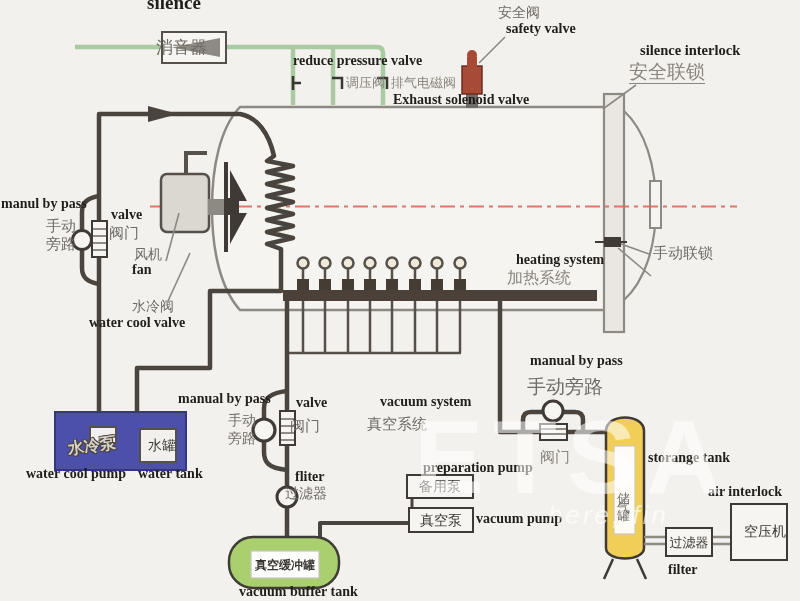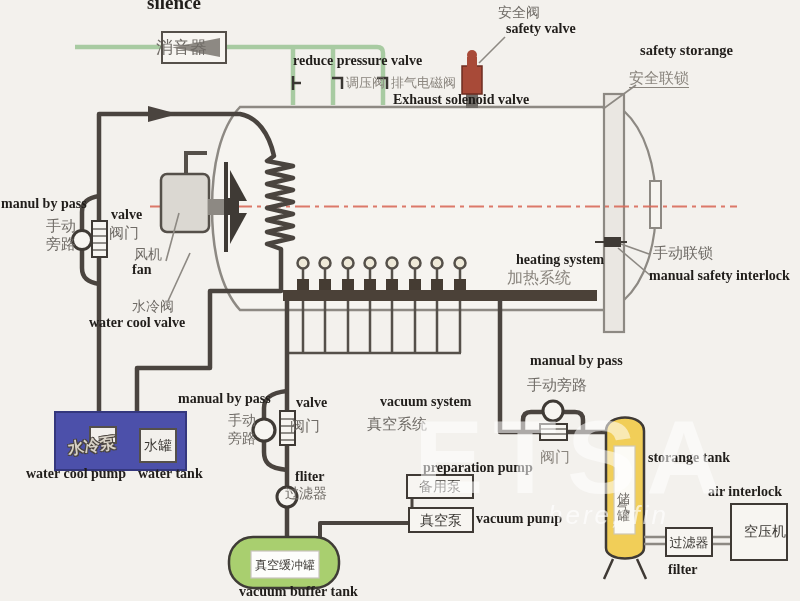--- a/index.html
+++ b/index.html
@@ -182,64 +182,63 @@
 
 
 <div class="lbl en" style="left:293px;top:54px;text-align:right;">reduce pressure valve</div>
 <div class="lbl zh zh-lt" style="left:346px;top:76px;font-size:13px;">调压阀</div>
 <div class="lbl zh zh-lt" style="left:391px;top:76px;font-size:13px;">排气电磁阀</div>
 <div class="lbl en" style="left:393px;top:93px;">Exhaust solenoid valve</div>
 
 <div class="lbl zh" style="left:498px;top:5px;">安全阀</div>
 <div class="lbl en" style="left:506px;top:22px;">safety valve</div>
 
-<div class="lbl en" style="left:640px;top:43px;font-size:14.5px;">safety storange</div>
-<div class="lbl zh zh-lt u" style="left:629px;top:62px;font-size:15px;margin-top:8px;">安全联锁</div>
+<div class="lbl en" style="left:640px;top:43px;font-size:14.5px;">silence interlock</div>
+<div class="lbl zh zh-lt u" style="left:629px;top:62px;font-size:19px;">安全联锁</div>
 
 <div class="lbl en" style="left:1px;top:197px;">manul by pass</div>
 <div class="lbl zh" style="left:46px;top:218px;font-size:15px;">手动</div>
 <div class="lbl zh" style="left:46px;top:236px;font-size:15px;">旁路</div>
 <div class="lbl en" style="left:111px;top:208px;">valve</div>
 <div class="lbl zh" style="left:109px;top:225px;font-size:15px;">阀门</div>
 <div class="lbl zh" style="left:134px;top:247px;">风机</div>
 <div class="lbl en" style="left:132px;top:263px;">fan</div>
 <div class="lbl zh" style="left:132px;top:299px;">水冷阀</div>
 <div class="lbl en" style="left:89px;top:316px;">water cool valve</div>
 
 <div class="lbl en" style="left:516px;top:253px;">heating system</div>
 <div class="lbl zh zh-lt" style="left:507px;top:270px;font-size:16px;">加热系统</div>
 
 <div class="lbl zh" style="left:653px;top:245px;font-size:15px;">手动联锁</div>
-<div class="lbl en" style="left:649px;top:269px;">manual safety interlock</div>
 
 <div class="lbl zh outline-txt" style="left:68px;top:438px;font-size:16px;">水冷泵</div>
-<div class="boxtxt" style="left:140px;top:437px;width:36px;">水罐</div>
+<div class="boxtxt" style="left:140px;top:437px;width:44px;">水罐</div>
 <div class="lbl en" style="left:26px;top:453px;margin-top:14px;">water cool pump</div>
 <div class="lbl en" style="left:138px;top:467px;">water tank</div>
 
 <div class="lbl en" style="left:178px;top:392px;">manual by pass</div>
 <div class="lbl zh" style="left:228px;top:413px;">手动</div>
 <div class="lbl zh" style="left:228px;top:431px;">旁路</div>
 <div class="lbl en" style="left:296px;top:396px;">valve</div>
 <div class="lbl zh" style="left:290px;top:418px;font-size:15px;">阀门</div>
 <div class="lbl en" style="left:380px;top:395px;">vacuum system</div>
 <div class="lbl zh" style="left:367px;top:416px;font-size:15px;">真空系统</div>
 <div class="lbl en" style="left:295px;top:470px;">fliter</div>
 <div class="lbl zh" style="left:285px;top:486px;">过滤器</div>
 
 <div class="lbl en" style="left:423px;top:461px;">preparation pump</div>
 <div class="boxtxt" style="left:407px;top:478px;width:66px;">备用泵</div>
 <div class="boxtxt" style="left:409px;top:512px;width:64px;">真空泵</div>
 <div class="lbl en" style="left:476px;top:512px;">vacuum pump</div>
 
-<div class="boxtxt" style="left:251px;top:557px;width:68px;font-size:12px;font-weight:normal;">真空缓冲罐</div>
+<div class="boxtxt" style="left:251px;top:557px;width:68px;font-size:12px;font-weight:bold;">真空缓冲罐</div>
 <div class="lbl en" style="left:239px;top:585px;">vacuum buffer tank</div>
 
 <div class="lbl en" style="left:530px;top:354px;">manual by pass</div>
-<div class="lbl zh" style="left:527px;top:377px;font-size:15px;">手动旁路</div>
+<div class="lbl zh" style="left:527px;top:377px;font-size:19px;">手动旁路</div>
 <div class="lbl zh zh-lt" style="left:540px;top:449px;font-size:15px;">阀门</div>
 
 <div class="boxtxt vert" style="left:614px;top:452px;height:84px;font-size:13px;color:#6f6b66;">储气罐</div>
 <div class="lbl en" style="left:648px;top:451px;">storange tank</div>
 
 <div class="lbl en" style="left:708px;top:485px;">air interlock</div>
 <div class="boxtxt" style="left:731px;top:523px;width:68px;">空压机</div>
 <div class="boxtxt" style="left:666px;top:534px;width:46px;font-size:13px;">过滤器</div>
 <div class="lbl en" style="left:668px;top:563px;">filter</div>
 

